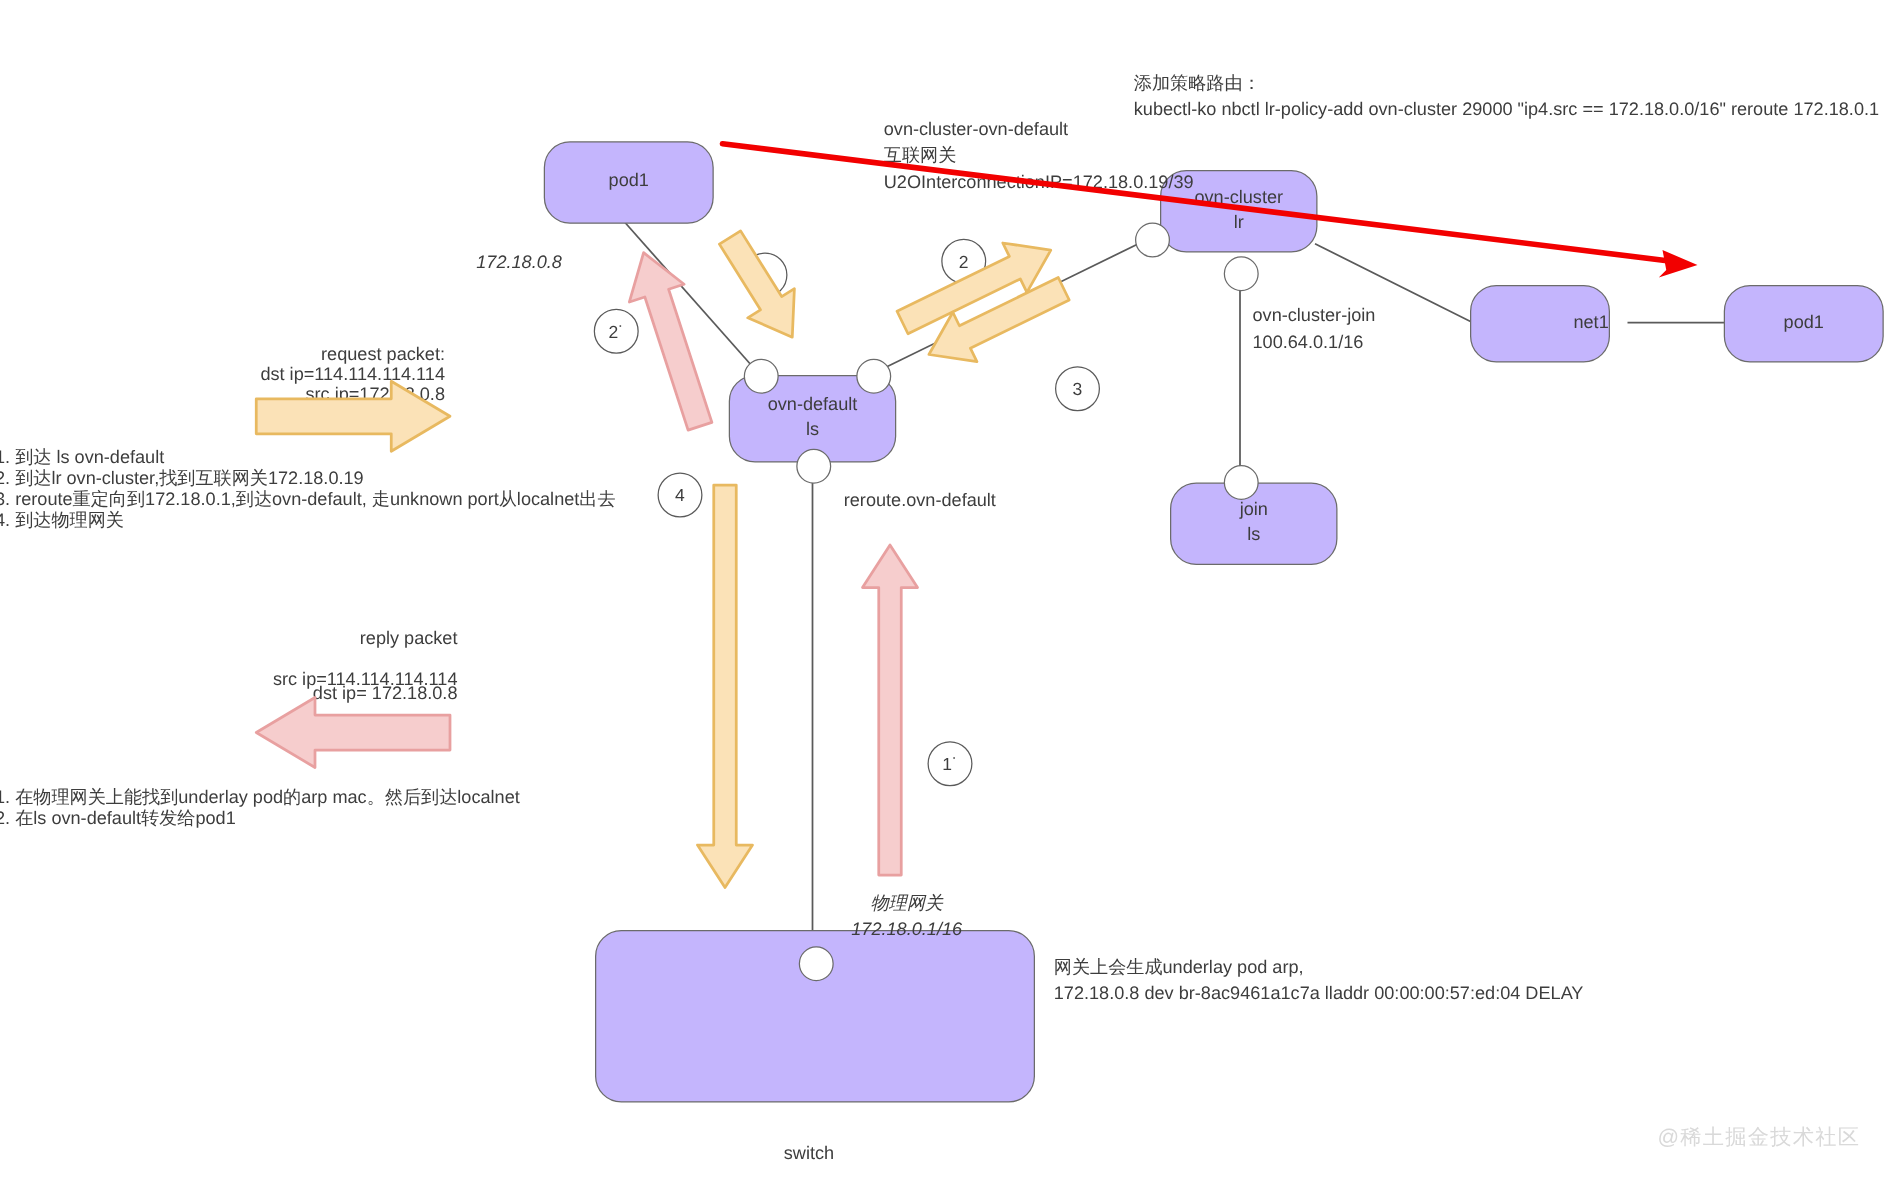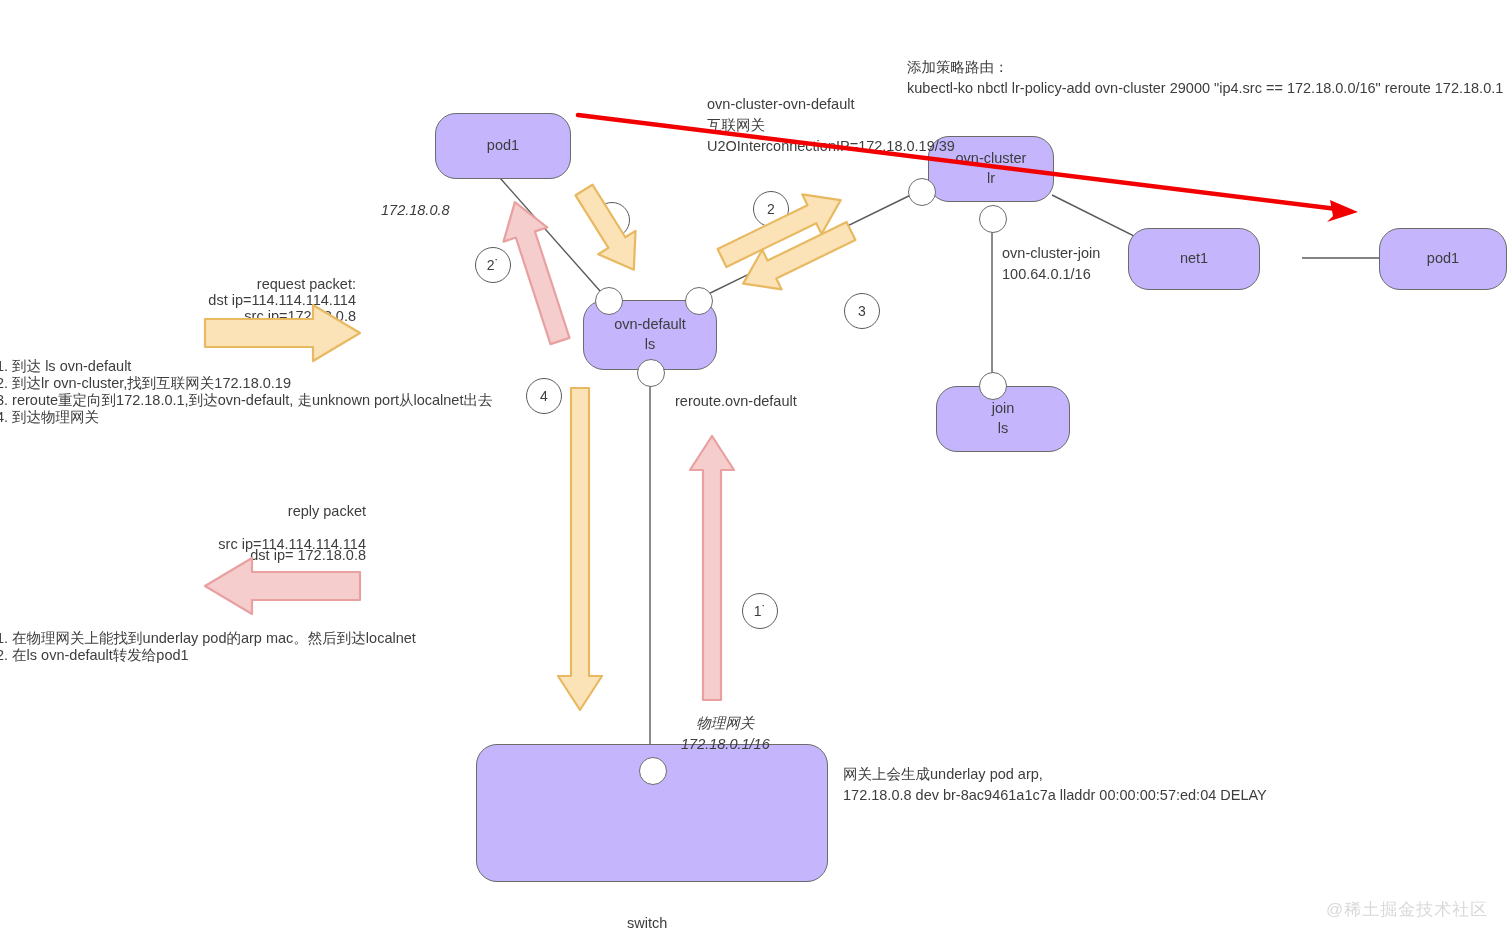--- a/index.html
+++ b/index.html
@@ -132,21 +132,21 @@
   <div class="node" style="left:928px; top:136px; width:126px; height:66px;">
     <span>ovn-cluster</span>
     <span class="l2">lr</span>
   </div>
 
   <div class="node" style="left:936px; top:386px; width:134px; height:66px;">
     <span>join</span>
     <span class="l2">ls</span>
   </div>
 
-  <div class="node" style="left:1128px; top:228px; width:132px; height:62px;">
+  <div class="node" style="left:1176px; top:228px; width:112px; height:62px;align-items:flex-end;">
     <span>net1</span>
   </div>
 
   <div class="node" style="left:1379px; top:228px; width:128px; height:62px;">
     <span>pod1</span>
   </div>
 
   <div class="node" style="left:476px; top:744px; width:352px; height:138px;">
     <span></span>
   </div>

